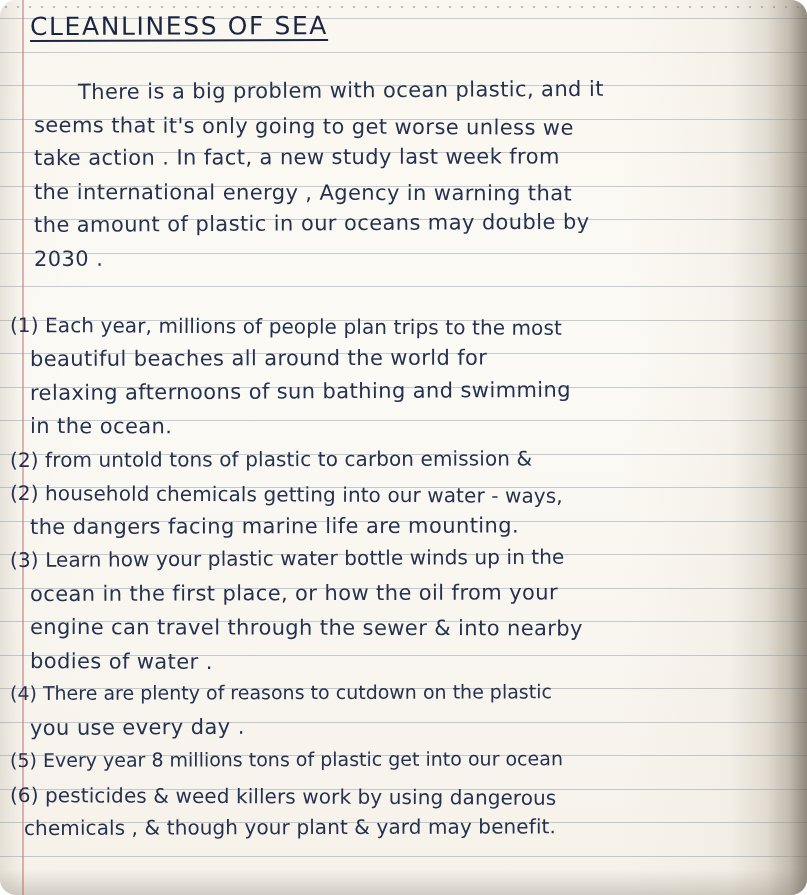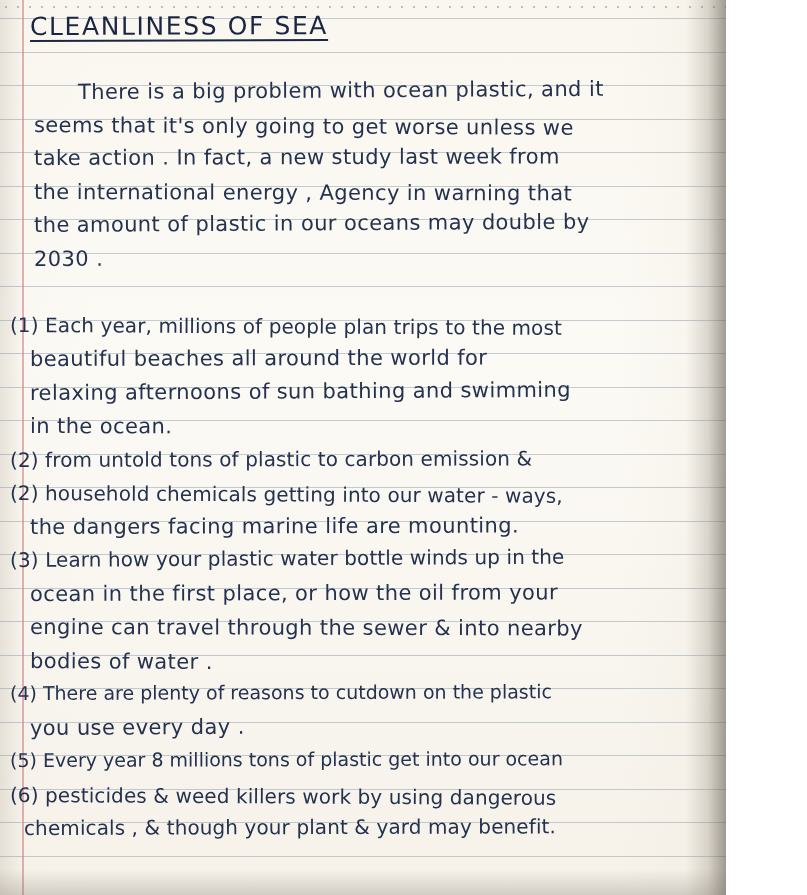--- a/index.html
+++ b/index.html
@@ -5,24 +5,25 @@
   html, body {
     margin: 0;
     padding: 0;
     background: #ffffff;
   }
   body {
     font-family: "DejaVu Sans", sans-serif;
   }
   #page {
     position: relative;
-    width: 726px;
+    width: 807px;
     height: 895px;
     overflow: hidden;
     background: #fdfbf6;
+    border-radius: 16px;
   }
   
   #paper-bg {
     position: absolute;
     inset: 0;
     background:
       linear-gradient(90deg,
         rgba(215,208,196,0.55) 0px,
         rgba(245,241,233,0.18) 24px,
         rgba(255,255,255,0.0) 90px,

